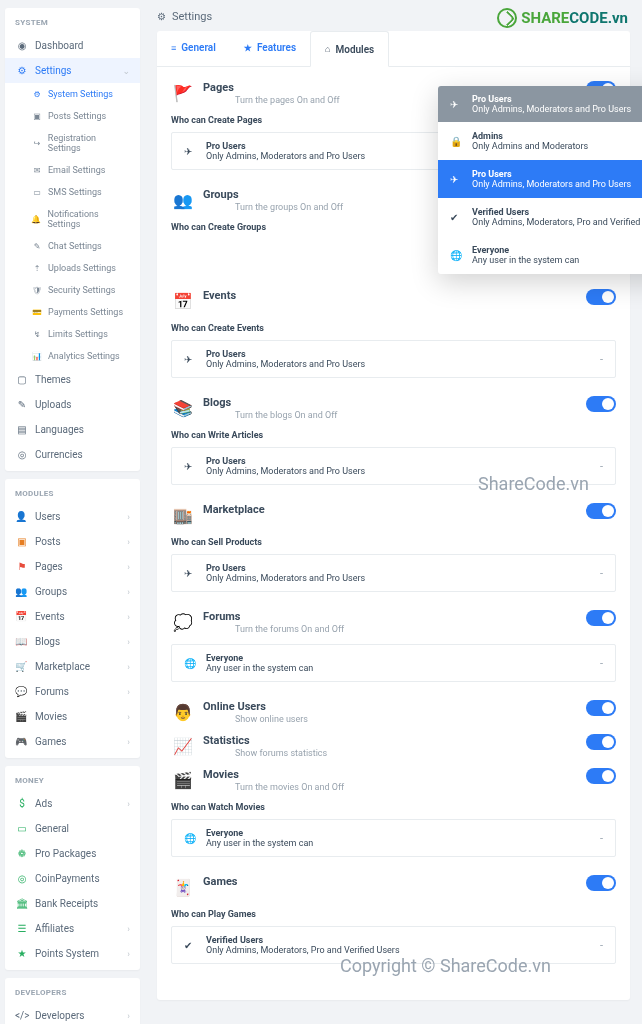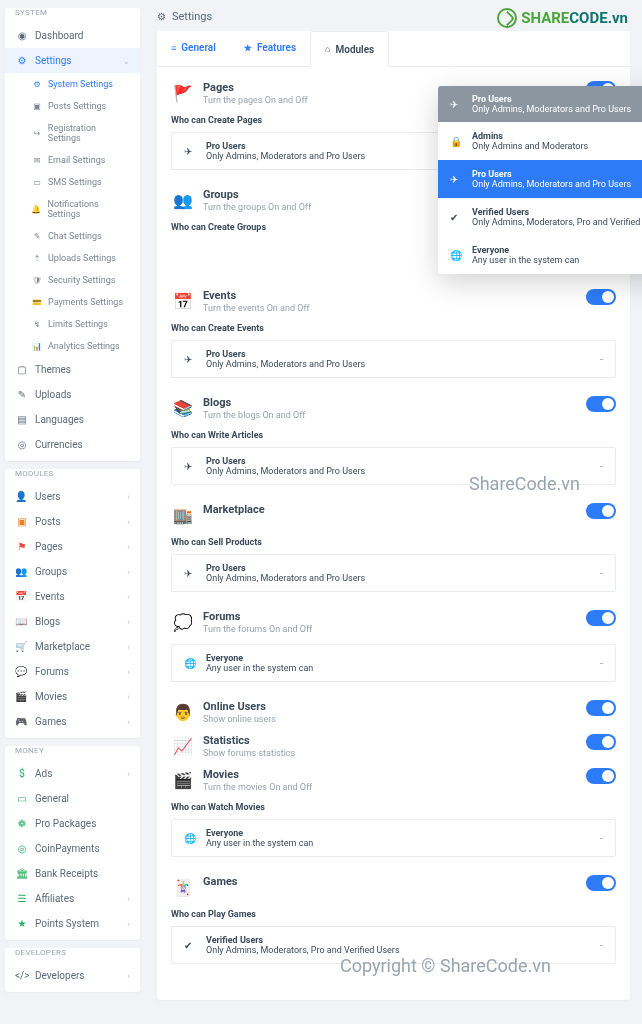--- a/index.html
+++ b/index.html
@@ -1,41 +1,41 @@
 <!DOCTYPE html>
 <html><head>
 <meta charset="utf-8">
 <style>
 * { margin: 0; padding: 0; box-sizing: border-box; font-family: -apple-system, BlinkMacSystemFont, "Segoe UI", Roboto, sans-serif; }
 body { background: #f1f3f6; color: #5b6a7a; font-size: 11px; }
 .page { display: flex; width: 642px; min-height: 1024px; }
 .sidebar { width: 145px; padding: 8px 5px; }
 .sidebar-card { background: #fff; border-radius: 3px; margin-bottom: 8px; padding-bottom: 4px; box-shadow: 0 1px 2px rgba(0,0,0,0.04); }
-.side-hdr { font-size: 8px; font-weight: 400; color: #9aa5b1; padding: 0 10px 6px; letter-spacing: 0.3px; }
+.side-hdr { font-size: 8px; font-weight: 700; color: #9aa5b1; padding: 10px 10px 6px; letter-spacing: 0.3px; }
 .side-item { display: flex; align-items: center; padding: 7px 10px; font-size: 10px; color: #5b6a7a; cursor: pointer; position: relative; }
 .side-item.active { background: #eef4ff; color: #2d7bf6; }
 .side-item.sub { padding: 6px 10px 6px 26px; font-size: 9px; color: #7b8794; }
 .side-item.sub.active { color: #2d7bf6; background: transparent; }
 .side-item .ico { width: 14px; text-align: center; margin-right: 6px; font-size: 10px; }
 .side-item .sub-ico { width: 12px; text-align: center; margin-right: 5px; font-size: 8px; }
 .side-item .chev { margin-left: auto; font-size: 9px; color: #c0c7ce; }
 .main { flex: 1; padding: 10px 12px; position: relative; }
 .title-row { display: flex; align-items: center; font-size: 11px; color: #5b6a7a; margin-bottom: 8px; }
 .title-row .ico { margin-right: 6px; font-size: 10px; }
 .panel { background: #fff; border-radius: 3px; box-shadow: 0 1px 2px rgba(0,0,0,0.04); }
 .tabs { display: flex; border-bottom: 1px solid #e8ecef; }
 .tab { padding: 11px 14px; font-size: 10px; font-weight: 600; color: #2d7bf6; display: flex; align-items: center; gap: 5px; cursor: pointer; border-bottom: 2px solid transparent; }
 .tab.active { color: #3a4a5b; border: 1px solid #e8ecef; border-bottom: 1px solid #fff; margin-bottom: -1px; background: #fff; border-radius: 3px 3px 0 0; }
 .tab .tico { font-size: 9px; }
 .body { padding: 14px 14px 18px; }
 .row { display: flex; align-items: flex-start; margin-bottom: 10px; position: relative; }
 .row-ico { width: 24px; height: 24px; margin-right: 8px; flex-shrink: 0; display: flex; align-items: center; justify-content: center; font-size: 16px; }
 .row-txt { flex: 1; }
 .row-title { font-size: 11px; font-weight: 700; color: #3a4a5b; }
-.row-sub { font-size: 9px; color: #98a3ae; margin-top: 1px; }
+.row-sub { font-size: 9px; color: #98a3ae; margin-top: 1px; margin-left: 32px; }
 .toggle { width: 30px; height: 16px; border-radius: 10px; background: #2d7bf6; position: relative; margin-left: auto; flex-shrink: 0; }
 .toggle .knob { width: 12px; height: 12px; background: #fff; border-radius: 50%; position: absolute; top: 2px; right: 2px; }
 .perm-label { font-size: 9px; font-weight: 700; color: #3a4a5b; margin-bottom: 7px; margin-top: 2px; }
 .select { border: 1px solid #e8ecef; border-radius: 2px; padding: 8px 12px; display: flex; align-items: center; margin-bottom: 18px; cursor: pointer; }
 .select .sico { width: 14px; margin-right: 8px; font-size: 10px; color: #3a4a5b; }
 .select-txt { flex: 1; }
 .select-t { font-size: 9px; font-weight: 700; color: #3a4a5b; }
 .select-s { font-size: 9px; color: #3a4a5b; }
 .select .dash { color: #9aa5b1; margin-left: 8px; }
 .dropdown { position: absolute; left: 293px; top: 86px; width: 323px; background: #fff; border-radius: 3px; box-shadow: 0 8px 28px rgba(0,0,0,0.18); overflow: hidden; z-index: 50; }
@@ -45,21 +45,21 @@
 .dd-head-t { font-size: 9px; font-weight: 700; }
 .dd-head-s { font-size: 9px; }
 .dd-opt { padding: 9px 12px; display: flex; align-items: center; cursor: pointer; }
 .dd-opt .sico { width: 14px; margin-right: 8px; font-size: 10px; color: #3a4a5b; }
 .dd-opt-txt { flex: 1; }
 .dd-opt-t { font-size: 9px; font-weight: 700; color: #3a4a5b; }
 .dd-opt-s { font-size: 9px; color: #3a4a5b; }
 .dd-opt.sel { background: #2d7bf6; color: #fff; }
 .dd-opt.sel .sico, .dd-opt.sel .dd-opt-t, .dd-opt.sel .dd-opt-s { color: #fff; }
 .watermark { position: absolute; font-size: 18px; color: #9aa5b1; font-weight: 400; pointer-events: none; z-index: 5; }
-.wm1 { left: 324px; top: 473px; }
+.wm1 { left: 333px; top: 473px; }
 .wm2 { left: 195px; top: 955px; }
 .logo { position: absolute; right: 14px; top: 8px; z-index: 10; display: flex; align-items: center; font-weight: 700; font-size: 15px; padding-left: 27px; }
 .logo .g { color: #4aa63b; }
 .logo .gr { color: #0f766e; }
 .logo-ico { width: 20px; height: 20px; border: 2px solid #4aa63b; border-radius: 50%; margin-right: 4px; position: relative; }
 .logo-ico::after { content: ""; position: absolute; left: 3px; top: 3px; width: 9px; height: 9px; border: 2px solid #4aa63b; border-top: none; border-left: none; transform: rotate(-45deg); border-radius: 0 0 4px 0; }
 .actions { display: flex; justify-content: flex-end; padding: 12px 14px 0 0; }
 </style>
 </head>
 <body>
@@ -293,21 +293,20 @@
             <div class="toggle">
               <div class="knob"></div>
             </div>
           </div>
           <div class="perm-label">Who can Create Groups</div>
           <div style="height: 50px;"></div>
           <div class="row">
             <div class="row-ico">📅</div>
             <div class="row-txt">
               <div class="row-title">Events</div>
-              <div class="row-sub">Turn the events On and Off</div>
             </div>
             <div class="toggle">
               <div class="knob"></div>
             </div>
           </div>
           <div class="perm-label">Who can Create Events</div>
           <div class="select">
             <span class="sico">✈</span>
             <div class="select-txt">
               <div class="select-t">Pro Users</div>

